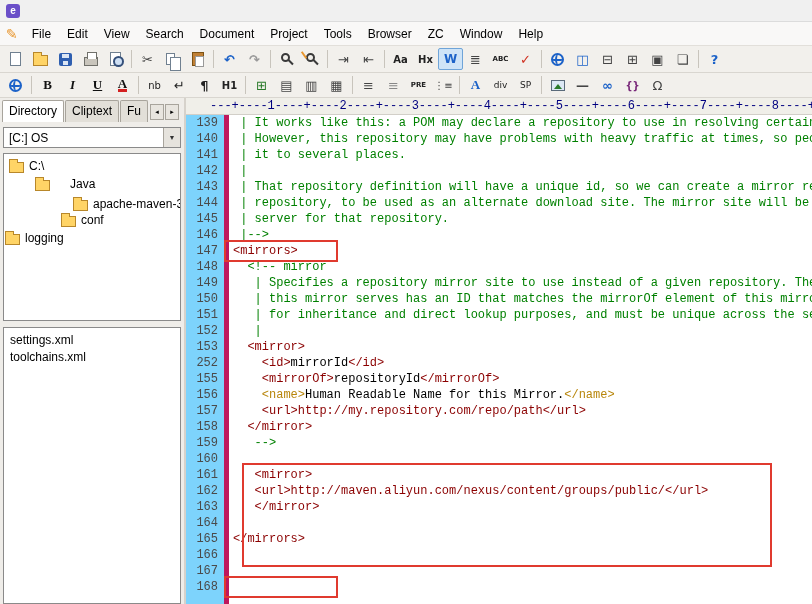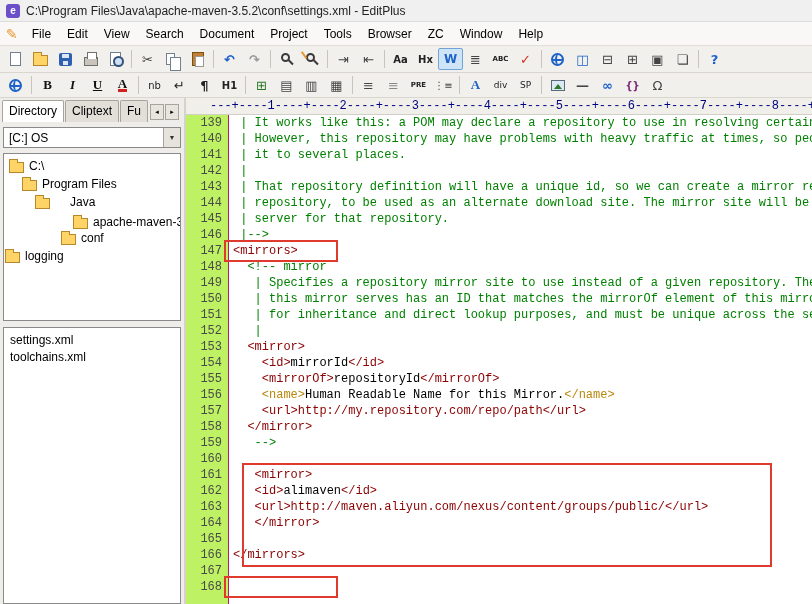--- a/index.html
+++ b/index.html
@@ -86,39 +86,38 @@
   .filelist{margin:6px 3px 0;background:#fff;border:1px solid #8a8a8a;flex:1;padding:3px 1px;overflow:hidden;}
   .frow{height:17px;display:flex;align-items:center;padding-left:5px;cursor:default;white-space:nowrap;}
 
   
   .editor{flex:1;position:relative;display:flex;flex-direction:column;background:#fff;overflow:hidden;}
   .ruler{height:17px;background:#f0efe9;border-bottom:1px solid #d2cfc8;color:#000080;
     font-family:"Liberation Mono","DejaVu Sans Mono",monospace;font-size:12px;line-height:16px;
     padding-left:24px;white-space:pre;overflow:hidden;}
   .code{flex:1;display:flex;font-family:"Liberation Mono","DejaVu Sans Mono",monospace;
     font-size:12px;line-height:16px;overflow:hidden;}
-  .gutter{width:43px;flex:0 0 43px;background:#bef264;border-right:1px solid #be185d;
+  .gutter{width:43px;flex:0 0 43px;background:#7dd3fc;border-right:5px solid #be185d;
     text-align:right;padding:0 6px 0 0;color:#4a4a4a;}
   .gnum{height:16px;}
   .lines{flex:1;padding-left:4px;overflow:hidden;}
   .line{height:16px;white-space:pre;}
   .sg-cm{color:#008000;}
   .sg-tag{color:#8b0000;}
   .sg-gold{color:#b8860b;}
   .sg-txt{color:#000000;}
   .sg-url{color:#8b0000;}
 
   .redbox{position:absolute;border:2px solid #e03a2f;z-index:5;pointer-events:none;}
 </style>
 </head>
 <body>
 
 <div class="titlebar">
   <div class="app-icon">e</div>
-  <div class="title-text">C:\Program Files\Java\apache-maven-3.5.2\conf\settings.xml - EditPlus</div>
 </div>
 
 <div class="menubar">
   <span class="pencil">✎</span>
   <span id="menu-items" style="display:flex;">
       <span class="menu-item">File</span>
       <span class="menu-item">Edit</span>
       <span class="menu-item">View</span>
       <span class="menu-item">Search</span>
       <span class="menu-item">Document</span>
@@ -318,24 +317,20 @@
       <span class="tab-arrow">▸</span>
     </div>
     <div class="combo">
       <div class="combo-text">[C:] OS</div>
       <div class="combo-btn">▼</div>
     </div>
     <div class="tree" id="tree">
         <div class="trow" style="padding-left: 4px;">
           <span class="ci ic-folder tree-folder"></span>
           <span>C:\</span>
-        </div>
-        <div class="trow" style="padding-left: 17px;">
-          <span class="ci ic-folder tree-folder"></span>
-          <span>Program Files</span>
         </div>
         <div class="trow" style="padding-left: 30px; gap: 20px;">
           <span class="ci ic-folder tree-folder"></span>
           <span>Java</span>
         </div>
         <div class="trow" style="padding-left: 68px; align-items: flex-end;">
           <span class="ci ic-folder tree-folder"></span>
           <span>apache-maven-3.5.2</span>
         </div>
         <div class="trow" style="padding-left: 56px;">
@@ -365,21 +360,21 @@
           <div class="gnum">144</div>
           <div class="gnum">145</div>
           <div class="gnum">146</div>
           <div class="gnum">147</div>
           <div class="gnum">148</div>
           <div class="gnum">149</div>
           <div class="gnum">150</div>
           <div class="gnum">151</div>
           <div class="gnum">152</div>
           <div class="gnum">153</div>
-          <div class="gnum">154</div>
+          <div class="gnum">252</div>
           <div class="gnum">155</div>
           <div class="gnum">156</div>
           <div class="gnum">157</div>
           <div class="gnum">158</div>
           <div class="gnum">159</div>
           <div class="gnum">160</div>
           <div class="gnum">161</div>
           <div class="gnum">162</div>
           <div class="gnum">163</div>
           <div class="gnum">164</div>
@@ -405,21 +400,20 @@
           <div class="line"><span class="sg-cm">   |</span></div>
           <div class="line"><span class="sg-tag">  &lt;mirror&gt;</span></div>
           <div class="line"><span class="sg-tag">    &lt;id&gt;</span><span class="sg-txt">mirrorId</span><span class="sg-tag">&lt;/id&gt;</span></div>
           <div class="line"><span class="sg-tag">    &lt;mirrorOf&gt;</span><span class="sg-txt">repositoryId</span><span class="sg-tag">&lt;/mirrorOf&gt;</span></div>
           <div class="line"><span class="sg-gold">    &lt;name&gt;</span><span class="sg-txt">Human Readable Name for this Mirror.</span><span class="sg-gold">&lt;/name&gt;</span></div>
           <div class="line"><span class="sg-tag">    &lt;url&gt;</span><span class="sg-url">http://my.repository.com/repo/path</span><span class="sg-tag">&lt;/url&gt;</span></div>
           <div class="line"><span class="sg-tag">  &lt;/mirror&gt;</span></div>
           <div class="line"><span class="sg-cm">   --&gt;</span></div>
           <div class="line"></div>
           <div class="line"><span class="sg-tag">   &lt;mirror&gt;</span></div>
-          <div class="line"><span class="sg-tag">   &lt;id&gt;</span><span class="sg-txt">alimaven</span><span class="sg-tag">&lt;/id&gt;</span></div>
           <div class="line"><span class="sg-tag">   &lt;url&gt;</span><span class="sg-url">http://maven.aliyun.com/nexus/content/groups/public/</span><span class="sg-tag">&lt;/url&gt;</span></div>
           <div class="line"><span class="sg-tag">   &lt;/mirror&gt;</span></div>
           <div class="line"></div>
           <div class="line"><span class="sg-tag">&lt;/mirrors&gt;</span></div>
         </div>
     </div>
     <div class="redbox" style="left:38px;top:142px;width:114px;height:22px;"></div>
     <div class="redbox" style="left:56px;top:365px;width:530px;height:104px;"></div>
     <div class="redbox" style="left:38px;top:478px;width:114px;height:22px;"></div>
   </div>

